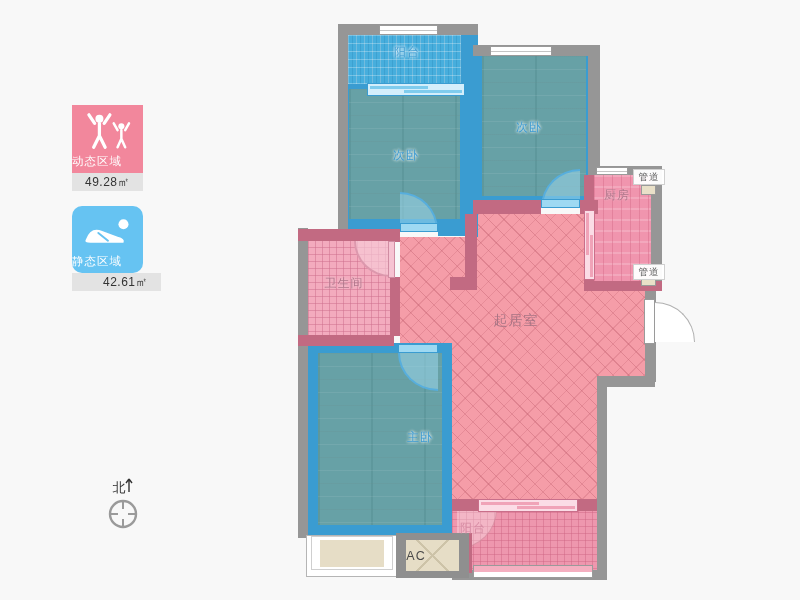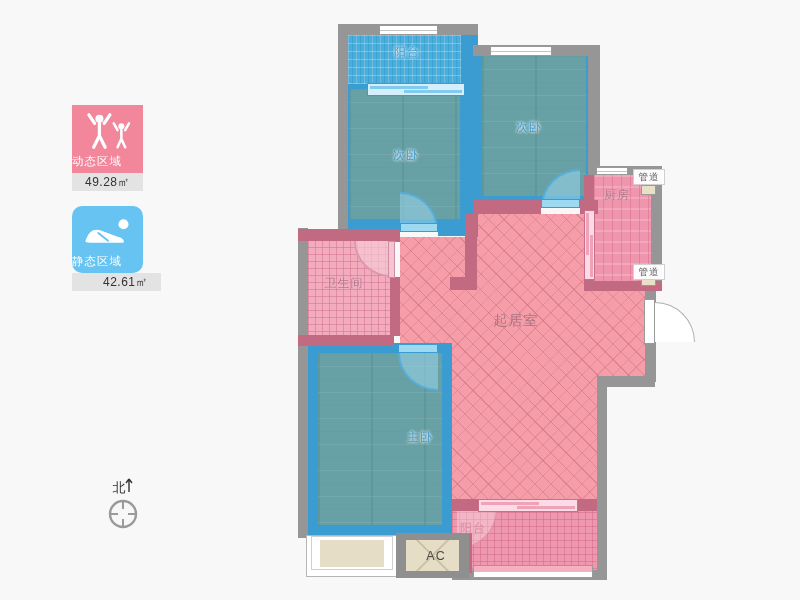--- a/index.html
+++ b/index.html
@@ -200,21 +200,21 @@
   <div class="duct" style="left:633px;top:264px;width:32px;height:16px;">管道</div>
 
   <div class="abs" style="left:306px;top:535px;width:92px;height:42px;background:#fff;border:1.5px solid #b5b5b5;box-sizing:border-box;">
     <span style="position:absolute;left:4px;top:0px;right:4px;bottom:6px;border:1px solid #cfcfcf;display:block;"></span>
     <span style="position:absolute;left:12px;top:3px;width:64px;height:27px;background:#e6ddc6;border:1px solid #fff;display:block;"></span>
   </div>
   <div class="abs" style="left:396px;top:533px;width:73px;height:45px;background:#8f8f8f;">
     <span style="position:absolute;left:10px;top:7px;width:53px;height:31px;background:#e6ddc6;display:block;
       background-image:linear-gradient(45deg,transparent 48%,#cdc3a8 48% 52%,transparent 52%),
                        linear-gradient(135deg,transparent 48%,#cdc3a8 48% 52%,transparent 52%);"></span>
-    <span class="rlbl" style="left:40px;top:23px;color:#4a4a4a;font-size:12.5px;">AC</span>
+    <span class="rlbl" style="left:20px;top:23px;color:#4a4a4a;font-size:12.5px;">AC</span>
   </div>
 
   <span class="rlbl blue-t" style="left:407px;top:52px;">阳台</span>
   <span class="rlbl blue-t" style="left:406px;top:155px;">次卧</span>
   <span class="rlbl blue-t" style="left:529px;top:127px;">次卧</span>
   <span class="rlbl pink-t" style="left:617px;top:195px;">厨房</span>
   <span class="rlbl pink-t" style="left:344px;top:283px;">卫生间</span>
   <span class="rlbl" style="left:516px;top:321px;color:#a87484;font-size:14px;">起居室</span>
   <span class="rlbl blue-t" style="left:380px;top:437px;margin-left:40px;">主卧</span>
   <span class="rlbl" style="left:473px;top:528px;color:#d68ba3;">阳台</span>

